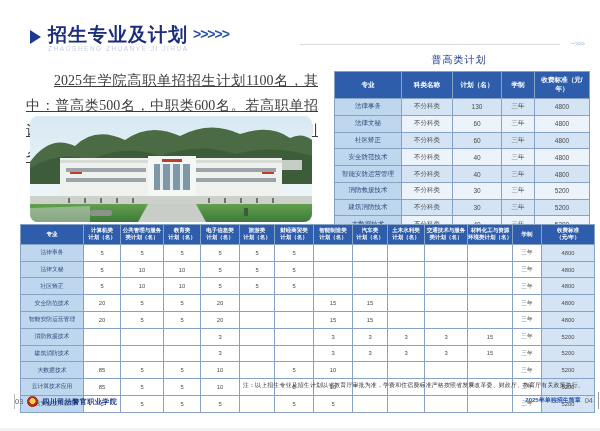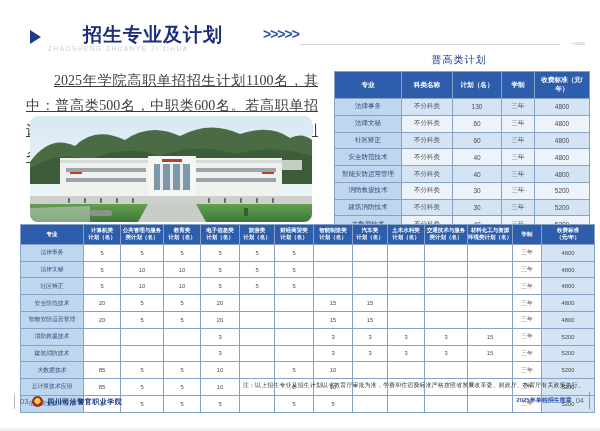--- a/index.html
+++ b/index.html
@@ -2,21 +2,21 @@
 <html><head>
 <meta charset="utf-8">
 <style>
   html,body{margin:0;padding:0;}
   body{
     width:600px;height:431px;position:relative;overflow:hidden;
     background:#ffffff;font-family:"Liberation Sans",sans-serif;
     -webkit-font-smoothing:antialiased;
   }
   
-  .hdr{position:absolute;left:30px;top:25px;display:flex;align-items:flex-end;gap:35px;}
+  .hdr{position:absolute;left:30px;top:25px;display:flex;align-items:flex-end;}
   .tri{width:0;height:0;border-left:11px solid #1c3a8e;border-top:7px solid transparent;
        border-bottom:7px solid transparent;margin-top:4px;margin-right:7px;}
   .hdr-title{font-size:19px;font-weight:bold;color:#1b2d7c;letter-spacing:1px;line-height:1;}
   .hdr-arrows{font-size:14px;font-weight:bold;color:#2a50a8;letter-spacing:-1px;margin-left:5px;line-height:19px;}
   .pinyin{position:absolute;left:48px;top:45px;font-size:6.5px;color:#c4cfe2;letter-spacing:1.5px;}
   .hdr-line{position:absolute;left:300px;right:40px;top:44px;border-top:1px solid #d9d9d9;}
   .hdr-line-end{position:absolute;right:16px;top:40px;font-size:7px;color:#9fb4d4;letter-spacing:-1px;}
   
   .intro{
     position:absolute;left:26px;top:54px;width:292px;
@@ -49,27 +49,27 @@
   .t2 td.c13{background:#d4e4f4;}
   .t2 .c0{width:62px;}
   .t2 .c1{width:36px;}.t2 .c2{width:42px;}.t2 .c3{width:36px;}.t2 .c4{width:38px;}
   .t2 .c5{width:34px;}.t2 .c6{width:38px;}.t2 .c7{width:38px;}.t2 .c8{width:34px;}
   .t2 .c9{width:36px;}.t2 .c10{width:42px;}.t2 .c11{width:44px;}
   .t2 .c12{width:28px;}.t2 .c13{width:52px;}
   .note{position:absolute;left:18px;top:381px;width:566px;text-align:right;
         font-size:5.9px;color:#2f2f2f;letter-spacing:0.2px;}
   
   .foot-l{position:absolute;left:14px;top:394px;display:flex;align-items:center;gap:4px;
-          border-left:1px solid #bbbbbb;padding-left:5px;height:15px;text-align:center;}
+          border-left:1px solid #bbbbbb;height:15px;text-align:center;}
   .foot-l .pg{font-size:7.5px;color:#666;}
   .logo{width:9px;height:9px;border-radius:50%;
         background:radial-gradient(circle at 50% 45%, #f6cf4a 0 45%, #c22d1e 46% 100%);
         border:0.5px solid #8d1d12;}
   .school{font-size:7px;font-weight:bold;color:#15357f;letter-spacing:0.5px;}
-  .foot-r{position:absolute;right:10px;top:392px;display:flex;align-items:center;gap:4px;
+  .foot-r{position:absolute;right:1px;top:392px;display:flex;align-items:center;gap:4px;
           border-right:1px solid #999;padding-right:5px;height:17px;}
   .foot-r .txt{font-size:6px;color:#2a52a8;font-weight:bold;}
   .foot-r .pg{font-size:7.5px;color:#666;}
   .page-edge{position:absolute;left:0;right:0;bottom:0;height:3px;background:#f1f1f1;}
 </style>
 </head>
 <body>
 
 <div class="hdr">
   <span class="tri"></span>

